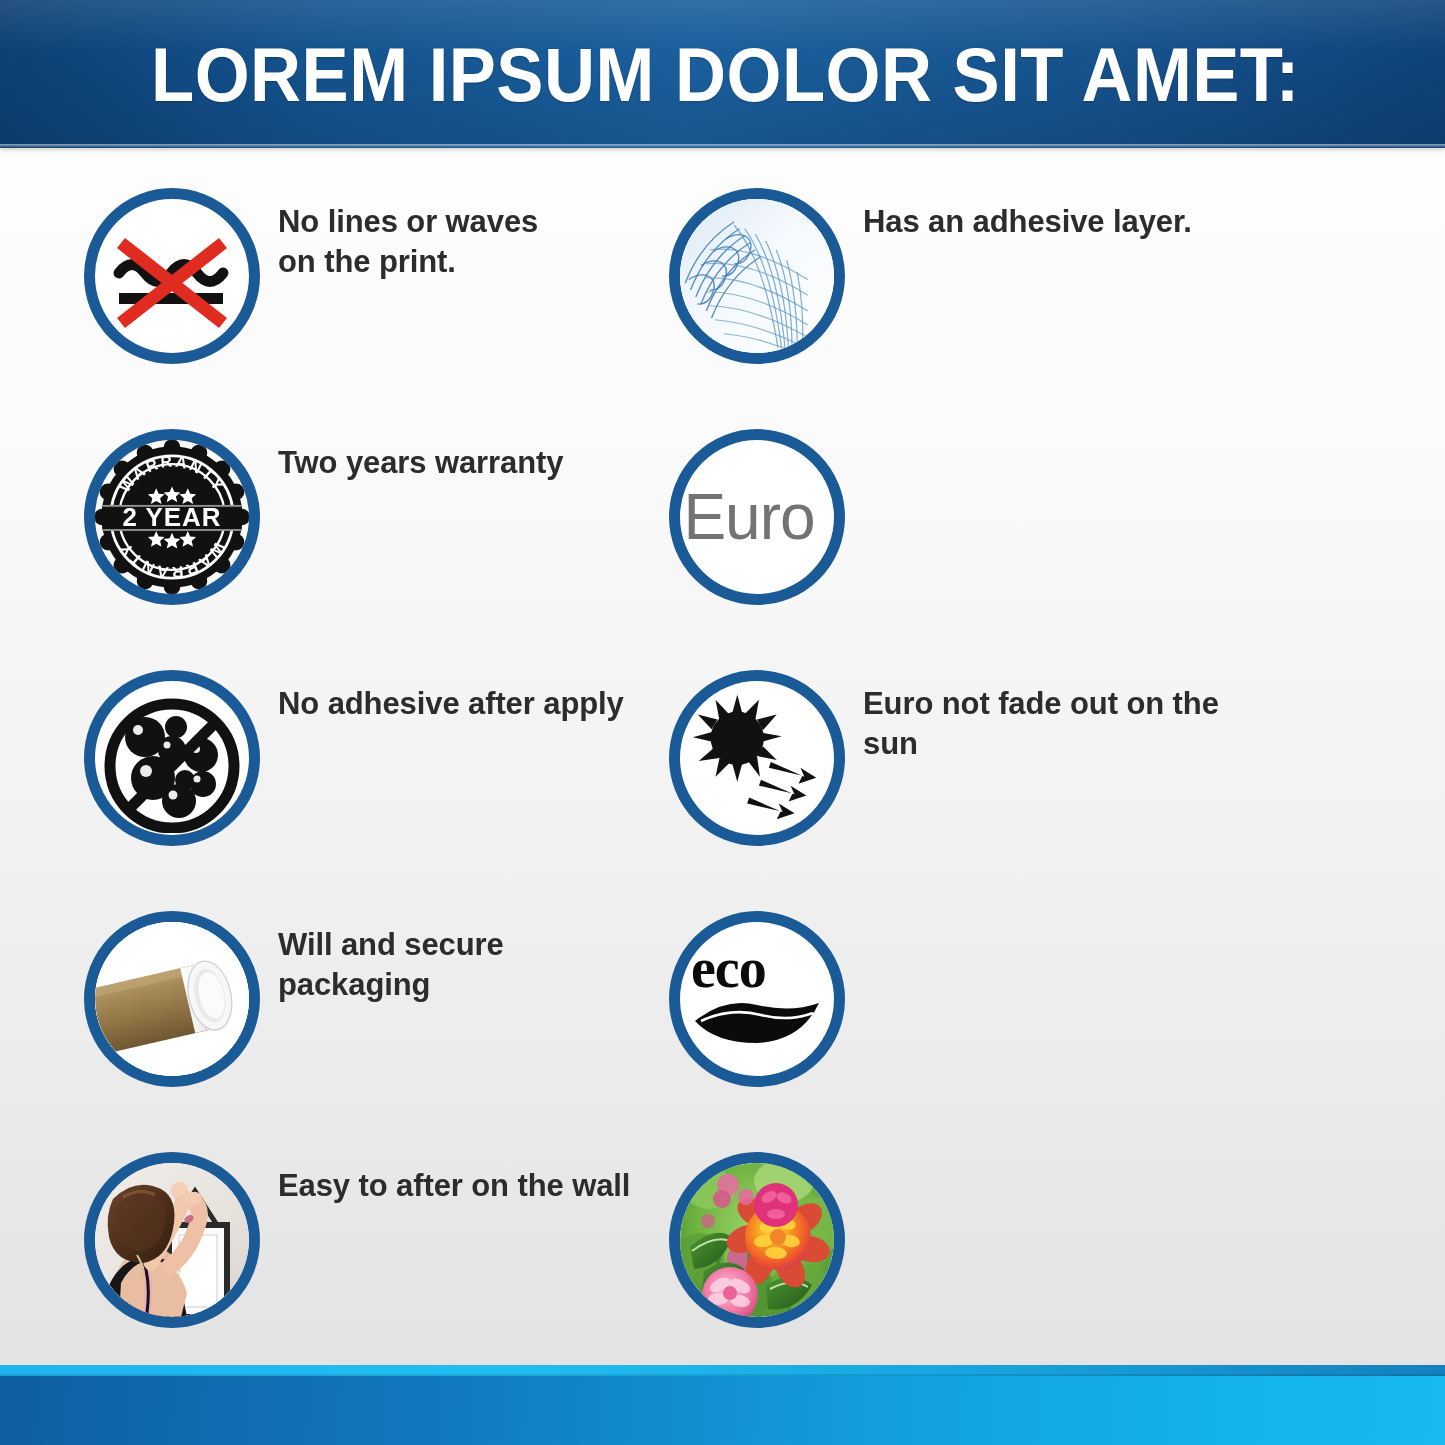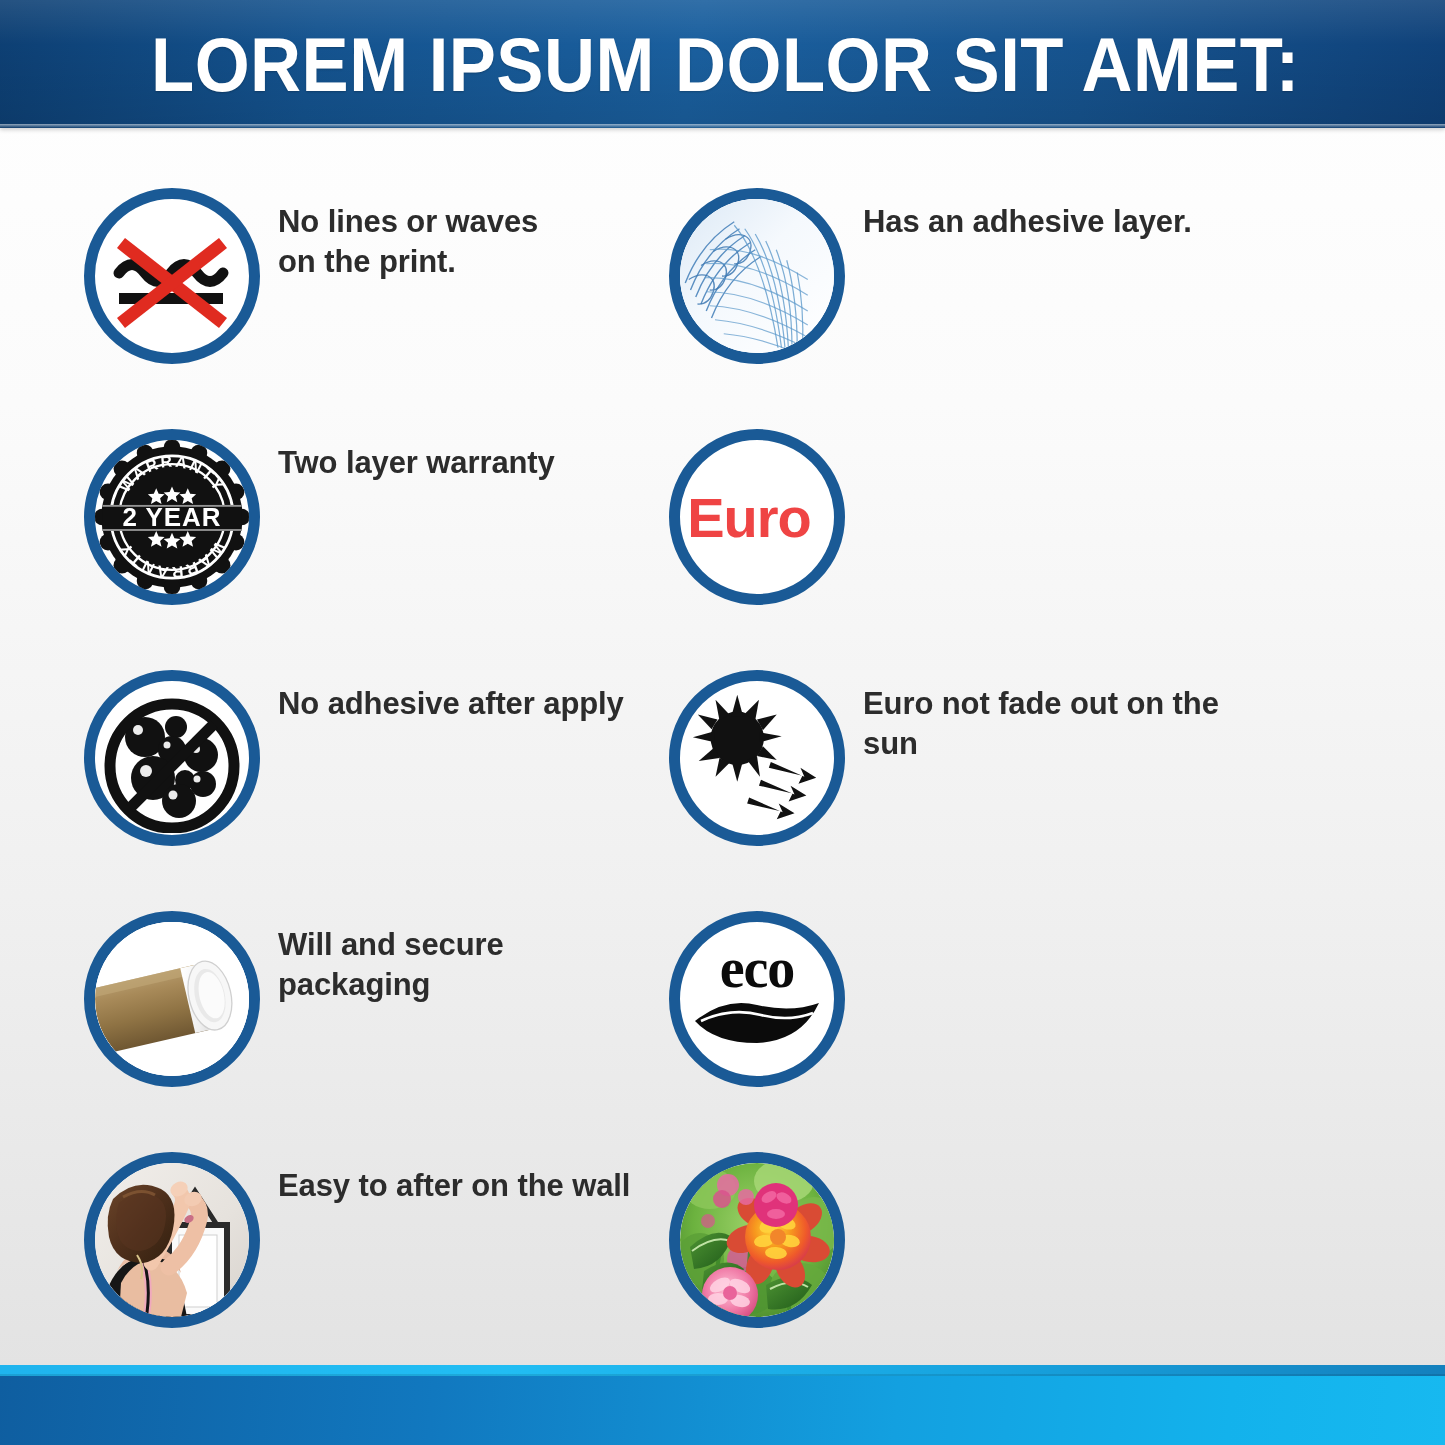--- a/index.html
+++ b/index.html
@@ -17,21 +17,21 @@
     height: 1445px;
     background: linear-gradient(180deg, #ffffff 0%, #fbfbfb 28%, #f0f0f0 62%, #e4e4e4 92%, #e1e1e1 100%);
     overflow: hidden;
   }
 
   
   .header {
     position: absolute;
     top: 0; left: 0;
     width: 1445px;
-    height: 128px;
+    height: 148px;
     background:
       linear-gradient(180deg, rgba(255,255,255,0.10) 0%, rgba(255,255,255,0.0) 35%, rgba(0,0,0,0.10) 100%),
       linear-gradient(100deg, #0d3f73 0%, #14538f 22%, #1a5f9e 48%, #16538e 75%, #0f4179 100%);
     display: flex;
     align-items: center;
     justify-content: center;
     box-shadow: 0 2px 4px rgba(0,0,0,0.18);
   }
   .header::after{
     content:"";
@@ -115,37 +115,37 @@
     padding-top: 14px;
     letter-spacing: -0.1px;
     white-space: pre-line;
   }
   .label.eco-text { font-size: 30px; line-height: 1.30; padding-top: 6px; }
 
   
 
   
   .euro-text {
-    font-size: 56px;
-    font-weight: 700;
-    color: #ef4444;
+    font-size: 64px;
+    font-weight: 400;
+    color: #737373;
     letter-spacing: -1px;
     transform: translateX(-8px);
   }
 
   
   .eco-word {
     font-family: "Liberation Serif", serif;
     font-weight: 700;
     font-size: 56px;
     color: #0b0b0b;
     line-height: 0.9;
     letter-spacing: -1px;
   }
-  .eco-stack { display: flex; flex-direction: column; align-items: center; gap: 0; transform: translateY(-4px); }
+  .eco-stack { display: flex; flex-direction: column; align-items: flex-start; gap: 0; transform: translateY(-4px); }
 
   
   .film {
     position: absolute;
     inset: -6px;
     background: linear-gradient(135deg, #ffffff 0%, #f4f8fc 38%, #e9f1f9 70%, #ffffff 100%);
   }
 
   
   .tube-wrap { position: absolute; inset: 0; background: #ffffff; }
@@ -304,21 +304,21 @@
                 <polygon points="100,98 102.6,104 109,104.6 104.2,108.8 105.7,115 100,111.7 94.3,115 95.8,108.8 91,104.6 97.4,104"></polygon>
               </g>
 
               <rect x="8" y="70" width="150" height="28" fill="#111111"></rect>
               <rect x="8" y="70" width="150" height="2" fill="#ffffff" opacity="0.55"></rect>
               <rect x="8" y="96" width="150" height="2" fill="#ffffff" opacity="0.55"></rect>
               <text x="83" y="93" text-anchor="middle" font-family="Liberation Sans, sans-serif" font-size="28" font-weight="700" fill="#ffffff" letter-spacing="1">2 YEAR</text>
             </svg>
           </div>
         </div>
-        <div class="label">Two layer warranty</div>
+        <div class="label">Two years warranty</div>
       </div>
 
       <div class="cell right">
         <div class="badge">
           <div class="badge-inner">
             <span class="euro-text">Euro</span>
           </div>
         </div>
       </div>
     </div>

